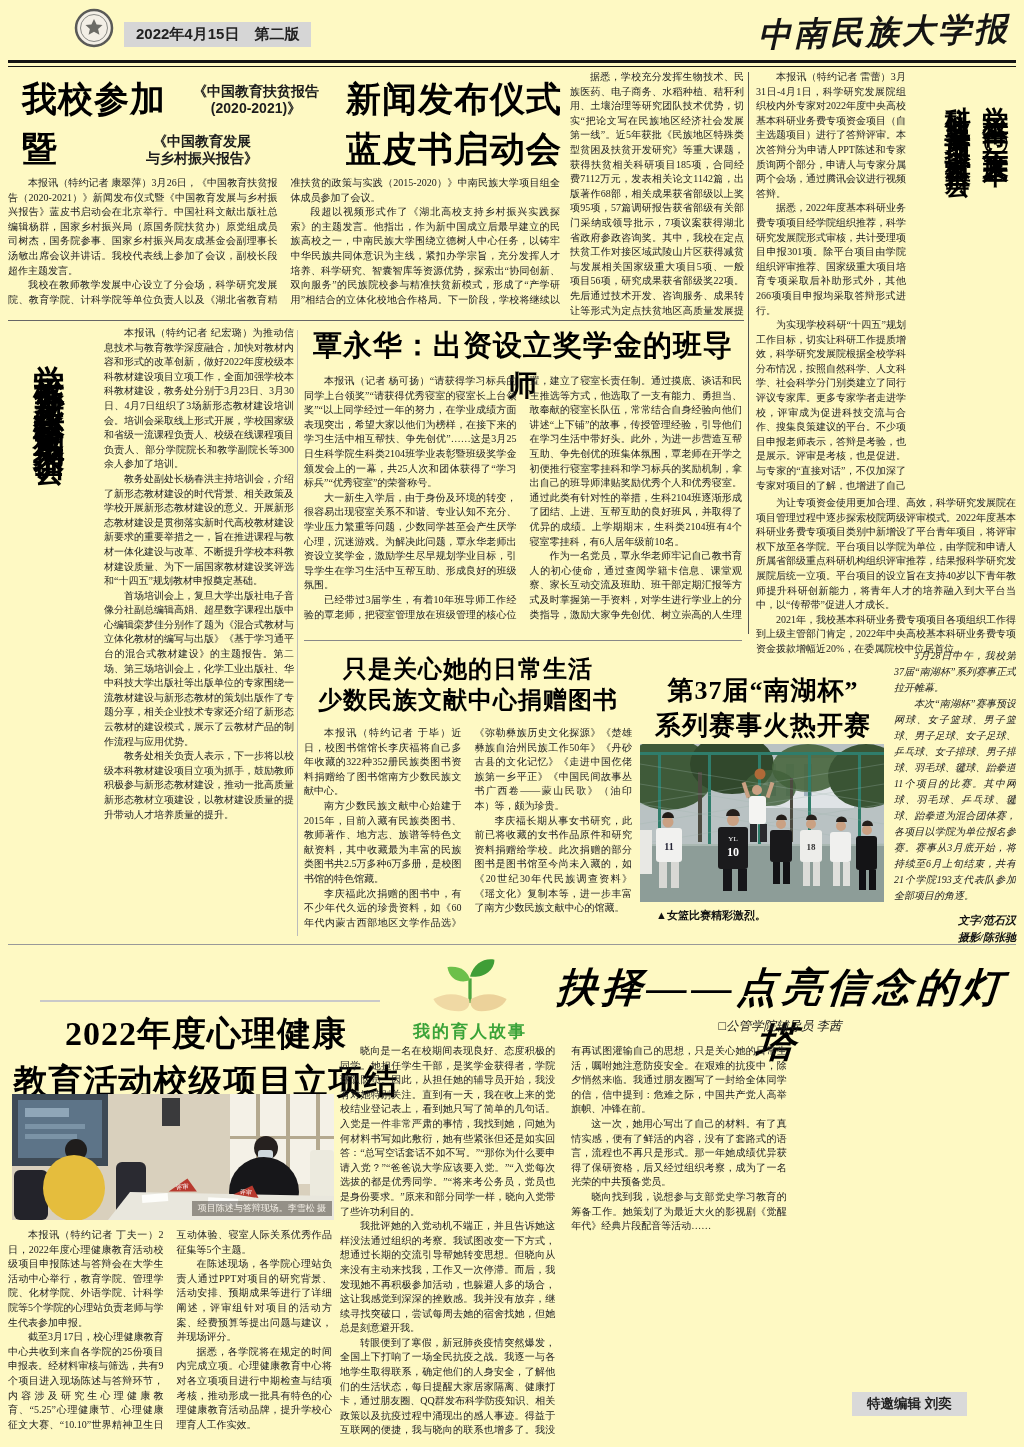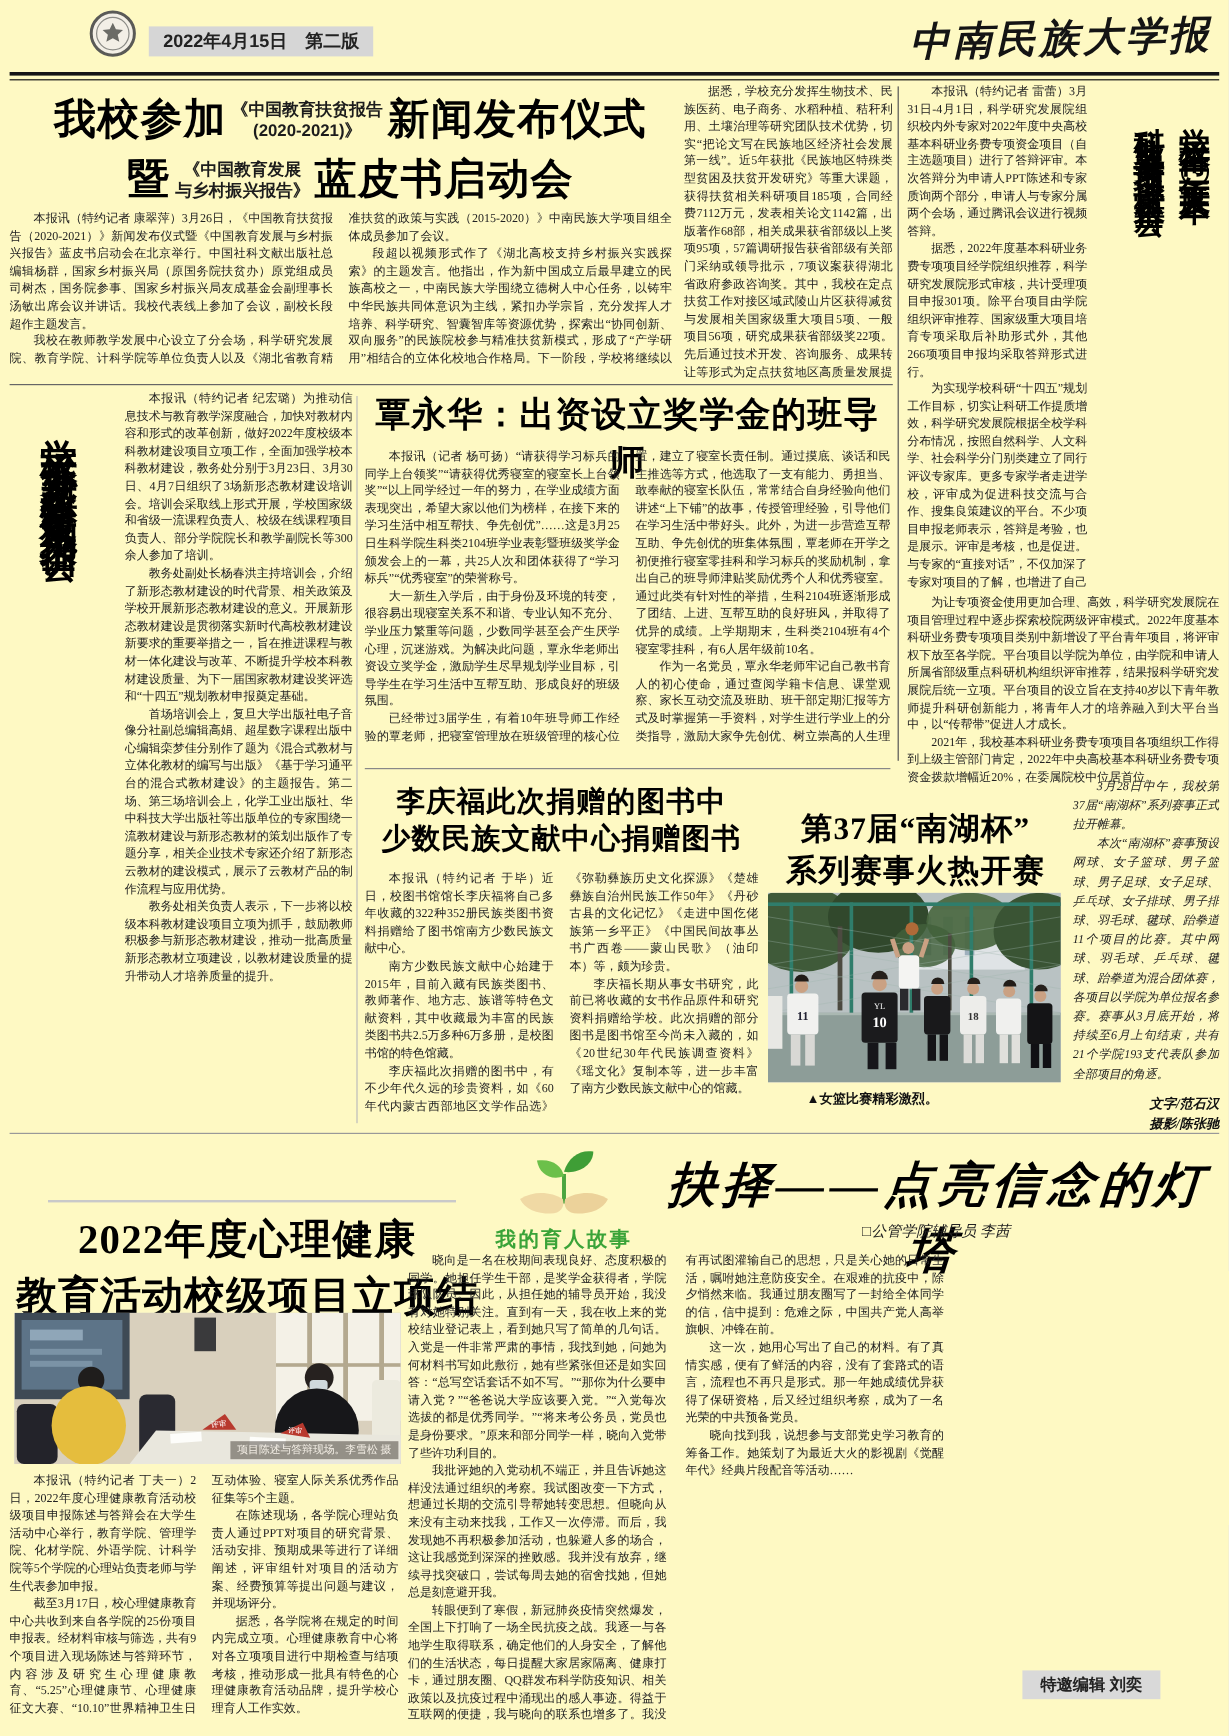--- a/index.html
+++ b/index.html
@@ -21,21 +21,21 @@
   .hrule-light { height:2px; background:#c9c9c9; }
 
   
   .body-text p { font-size:10px; line-height:1.46; text-align:justify; text-indent:2em;
                  color:#222; }
   .cols2 { column-count:2; column-gap:13px; column-fill:auto; overflow:hidden; }
   .cols3 { column-count:3; column-gap:16px; column-fill:auto; overflow:hidden; }
   .clip  { overflow:hidden; }
 
   
-  .a1-line { display:flex; justify-content:center; align-items:center; gap:4px; }
+  .a1-line { display:flex; justify-content:space-between; align-items:center; gap:4px; }
   .a1-big { font-size:35px; font-weight:900; letter-spacing:1px; color:#000;
             font-family:"Liberation Sans","DejaVu Sans",sans-serif; }
   .a1-small { font-size:14px; font-weight:900; line-height:1.15; text-align:center;
               font-family:"Liberation Sans","DejaVu Sans",sans-serif; }
 
   
   .vtitle { writing-mode:vertical-rl; text-orientation:upright; font-weight:900; color:#000;
             font-family:"Liberation Sans","DejaVu Sans",sans-serif; }
   .tb-vtitle { font-size:31px; letter-spacing:6px; line-height:1.6; }
   .rf-vtitle { font-size:26px; letter-spacing:5px; }
@@ -147,21 +147,21 @@
       <p>已经带过3届学生，有着10年班导师工作经验的覃老师，把寝室管理放在班级管理的核心位置，建立了寝室长责任制。通过摸底、谈话和民主推选等方式，他选取了一支有能力、勇担当、敢奉献的寝室长队伍，常常结合自身经验向他们讲述“上下铺”的故事，传授管理经验，引导他们在学习生活中带好头。此外，为进一步营造互帮互助、争先创优的班集体氛围，覃老师在开学之初便推行寝室零挂科和学习标兵的奖励机制，拿出自己的班导师津贴奖励优秀个人和优秀寝室。通过此类有针对性的举措，生科2104班逐渐形成了团结、上进、互帮互助的良好班风，并取得了优异的成绩。上学期期末，生科类2104班有4个寝室零挂科，有6人居年级前10名。</p>
       <p>作为一名党员，覃永华老师牢记自己教书育人的初心使命，通过查阅学籍卡信息、课堂观察、家长互动交流及班助、班干部定期汇报等方式及时掌握第一手资料，对学生进行学业上的分类指导，激励大家争先创优、树立崇高的人生理想。此外，他经常深入学生课堂进行旁听，引导同学们在学习中抓住课程重点、注重学习效率。同时，他还积极开展心理辅导，并成立学习帮扶小组及时帮助困难同学步入学习正轨。</p>
 
     </div>
   </div>
 
   <div class="abs hrule" style="left:304px; top:640px; width:438px; background:#888;"></div>
 
   <div class="abs" style="left:304px; top:650px; width:328px; height:288px;">
     <div class="serif-head" style="font-size:24px; line-height:1.3; padding-top:4px;">
-      <div>李庆福此次捐赠的图书中</div>
+      <div>只是关心她的日常生活</div>
       <div>少数民族文献中心捐赠图书</div>
     </div>
     <div class="abs body-text cols2" style="left:0; top:76px; width:328px; height:210px;">
       <p>本报讯（特约记者 于毕）近日，校图书馆馆长李庆福将自己多年收藏的322种352册民族类图书资料捐赠给了图书馆南方少数民族文献中心。</p>
       <p>南方少数民族文献中心始建于2015年，目前入藏有民族类图书、教师著作、地方志、族谱等特色文献资料，其中收藏最为丰富的民族类图书共2.5万多种6万多册，是校图书馆的特色馆藏。</p>
       <p>李庆福此次捐赠的图书中，有不少年代久远的珍贵资料，如《60年代内蒙古西部地区文学作品选》《弥勒彝族历史文化探源》《楚雄彝族自治州民族工作50年》《丹砂古县的文化记忆》《走进中国仡佬族第一乡平正》《中国民间故事丛书广西卷——蒙山民歌》（油印本）等，颇为珍贵。</p>
       <p>李庆福长期从事女书研究，此前已将收藏的女书作品原件和研究资料捐赠给学校。此次捐赠的部分图书是图书馆至今尚未入藏的，如《20世纪30年代民族调查资料》《瑶文化》复制本等，进一步丰富了南方少数民族文献中心的馆藏。</p>
     </div>
   </div>
 
@@ -240,21 +240,21 @@
         <rect x="190" y="88" width="21" height="30" rx="3" fill="#f0f0ee"></rect>
         <rect x="193" y="118" width="7" height="24" fill="#e0e0dc"></rect>
           <rect x="203" y="118" width="7" height="24" fill="#e0e0dc"></rect>
         <circle cx="227" cy="86" r="5" fill="#caa183"></circle>
           <path d="M222 82 a5.5 5.5 0 0 1 11 0" fill="#26201c"></path>
         <rect x="216" y="92" width="21" height="34" rx="3" fill="#141416"></rect>
         <rect x="219" y="126" width="7" height="20" fill="#101014"></rect>
           <rect x="229" y="126" width="7" height="20" fill="#101014"></rect>
       </svg>
     </div>
-    <div class="abs caption" style="left:32px; top:260px;">▲女篮比赛精彩激烈。</div>
+    <div class="abs caption" style="left:16px; top:260px;">▲女篮比赛精彩激烈。</div>
     <div class="abs kaiti clip" style="left:254px; top:0; width:122px; height:252px;">
       <p>3月28日中午，我校第37届“南湖杯”系列赛事正式拉开帷幕。</p>
       <p>本次“南湖杯”赛事预设网球、女子篮球、男子篮球、男子足球、女子足球、乒乓球、女子排球、男子排球、羽毛球、毽球、跆拳道11个项目的比赛。其中网球、羽毛球、乒乓球、毽球、跆拳道为混合团体赛，各项目以学院为单位报名参赛。赛事从3月底开始，将持续至6月上旬结束，共有21个学院193支代表队参加全部项目的角逐。</p>
     </div>
     <div class="abs credits" style="left:254px; top:264px; width:122px;">
       <div>文字/范石汉</div>
       <div>摄影/陈张驰</div>
     </div>
   </div>
 

